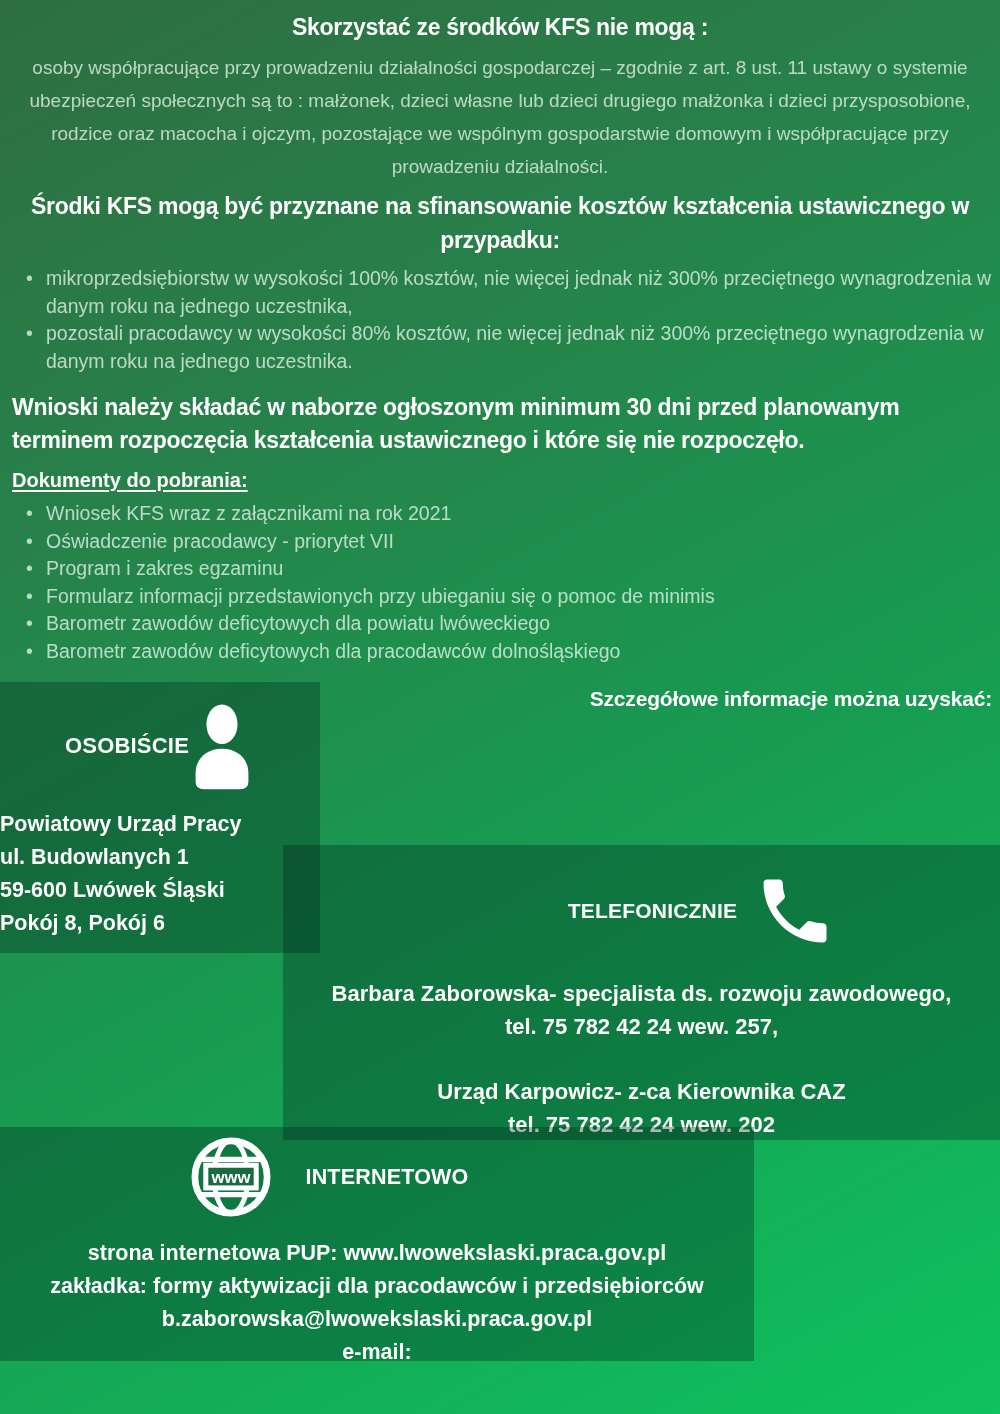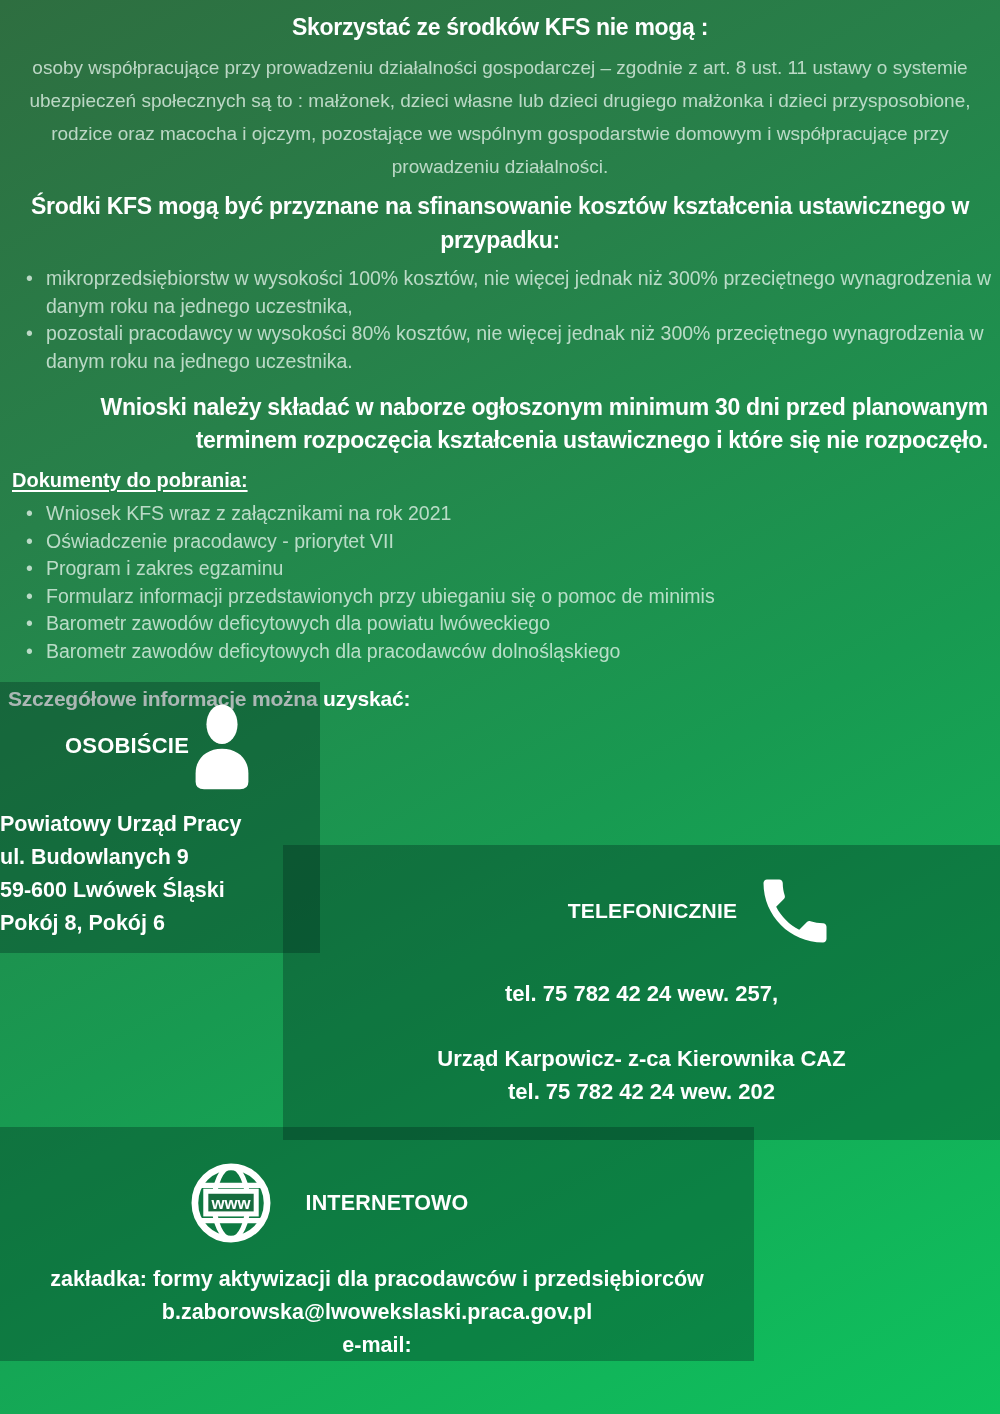--- a/index.html
+++ b/index.html
@@ -19,31 +19,31 @@
   
   .top{padding:14px 8px 0;}
   .h-title{font-size:23px; font-weight:700; text-align:center; letter-spacing:-0.3px; margin-bottom:10px;}
   .para{font-size:19px; line-height:33px; text-align:center; color:var(--text-muted); margin:0 0 6px;}
   .h-funding{font-size:23px; font-weight:700; line-height:34px; text-align:center; letter-spacing:-0.3px; margin:4px 10px 8px;}
   ul.blist{list-style:none; margin:2px 0 0 16px;}
   ul.blist li{
     position:relative; font-size:19.5px; line-height:27.5px; color:var(--text-muted); padding-left:22px;
   }
   ul.blist li::before{content:"•"; position:absolute; left:2px; top:0; color:var(--text-muted);}
-  .h-notice{font-size:23px; font-weight:700; line-height:33px; text-align:right; letter-spacing:-0.3px; margin:16px 4px 10px;}
+  .h-notice{font-size:23px; font-weight:700; line-height:33px; text-align:left; letter-spacing:-0.3px; margin:16px 4px 10px;}
   .docs-head{
     display:inline-block; font-size:20px; font-weight:700; margin:2px 0 6px 4px;
     text-decoration:underline; text-decoration-thickness:2px; text-underline-offset:3px;
   }
-  .h-info{font-size:21px; font-weight:700; text-align:left; margin-top:22px; letter-spacing:-0.2px;}
+  .h-info{font-size:21px; font-weight:700; text-align:right; margin-top:22px; letter-spacing:-0.2px;}
   
   .panel{position:absolute; background:var(--panel-overlay);}
   .panel-personal{left:0; top:682px; width:320px; height:271px; padding-top:16px;}
   .panel-phone{left:283px; top:845px; width:717px; height:295px; padding-top:16px;}
-  .panel-online{left:0; top:1127px; width:754px; height:234px; padding-top:26px;}
+  .panel-online{left:0; top:1127px; width:754px; height:234px; padding-top:0;}
   .panel-head{display:flex; align-items:center; justify-content:center;}
   .panel-label{font-weight:700; letter-spacing:0.2px;}
   .panel-personal .panel-head{height:96px;}
   .panel-personal .panel-label{font-size:22px;}
   .panel-phone .panel-head{gap:16px; padding-left:122px; height:100px;}
   .panel-phone .panel-label{font-size:21px;}
   .panel-online .panel-head{gap:32px; padding-right:96px; height:100px;}
   .panel-online .panel-label{font-size:21.5px;}
   .addr{margin-top:14px; text-align:left; font-size:21.5px; font-weight:700; line-height:33px;}
   .contact{margin-top:16px; text-align:center; font-size:22px; font-weight:700; line-height:33px;}
@@ -84,34 +84,35 @@
   <div class="panel panel-personal">
     <div class="panel-head">
       <div class="panel-label">OSOBIŚCIE</div>
       <svg class="icon" width="66" height="88" viewBox="0 0 70 92" aria-hidden="true">
         <ellipse cx="35" cy="23" rx="16.5" ry="21" fill="#ffffff"></ellipse>
         <path d="M35 49 C18 49 7 60 7 75 L7 84 Q7 92 16 92 L54 92 Q63 92 63 84 L63 75 C63 60 52 49 35 49 Z" fill="#ffffff"></path>
       </svg>
     </div>
     <div class="addr">
       <div>Powiatowy Urząd Pracy</div>
-      <div>ul. Budowlanych 9</div>
+      <div>ul. Budowlanych 1</div>
       <div>59-600 Lwówek Śląski</div>
       <div>Pokój 8, Pokój 6</div>
     </div>
   </div>
 
   <div class="panel panel-phone">
     <div class="panel-head">
       <div class="panel-label">TELEFONICZNIE</div>
       <svg class="icon" width="84" height="84" viewBox="0 0 24 24" aria-hidden="true">
         <path fill="#ffffff" d="M6.62 10.79c1.44 2.83 3.76 5.14 6.59 6.59l2.2-2.21c.27-.27.67-.36 1.02-.24 1.12.37 2.33.57 3.57.57.55 0 1 .45 1 1V20c0 .55-.45 1-1 1-9.39 0-17-7.61-17-17 0-.55.45-1 1-1h3.5c.55 0 1 .45 1 1 0 1.25.2 2.45.57 3.57.11.35.03.74-.25 1.02l-2.2 2.2z"></path>
       </svg>
     </div>
     <div class="contact">
+      <div>Barbara Zaborowska- specjalista ds. rozwoju zawodowego,</div>
       <div>tel. 75 782 42 24 wew. 257,</div>
     </div>
     <div class="contact">
       <div>Urząd Karpowicz- z-ca Kierownika CAZ</div>
       <div>tel. 75 782 42 24 wew. 202</div>
     </div>
   </div>
 
   <div class="panel panel-online">
     <div class="panel-head">
@@ -119,19 +120,20 @@
         <circle cx="50" cy="52" r="43" fill="none" stroke="#ffffff" stroke-width="8"></circle>
         <ellipse cx="50" cy="52" rx="20" ry="43" fill="none" stroke="#ffffff" stroke-width="6"></ellipse>
         <line x1="10" y1="31" x2="90" y2="31" stroke="#ffffff" stroke-width="6"></line>
         <line x1="10" y1="73" x2="90" y2="73" stroke="#ffffff" stroke-width="6"></line>
         <rect x="20" y="38" width="60" height="27" fill="#176b3e" stroke="#ffffff" stroke-width="6"></rect>
         <text x="50" y="59" text-anchor="middle" font-family="Liberation Sans, sans-serif" font-size="20" font-weight="bold" fill="#ffffff">www</text>
       </svg>
       <div class="panel-label">INTERNETOWO</div>
     </div>
     <div class="online-lines">
+      <div>strona internetowa PUP: www.lwowekslaski.praca.gov.pl</div>
       <div>zakładka: formy aktywizacji dla pracodawców i przedsiębiorców</div>
       <div>b.zaborowska@lwowekslaski.praca.gov.pl</div>
       <div>e-mail:</div>
     </div>
   </div>
 
 </div>
 
 </body></html>

